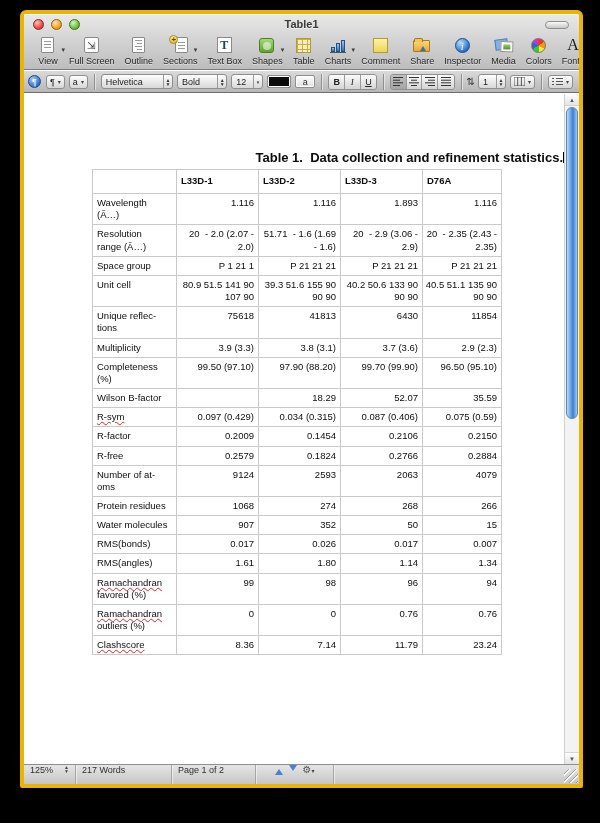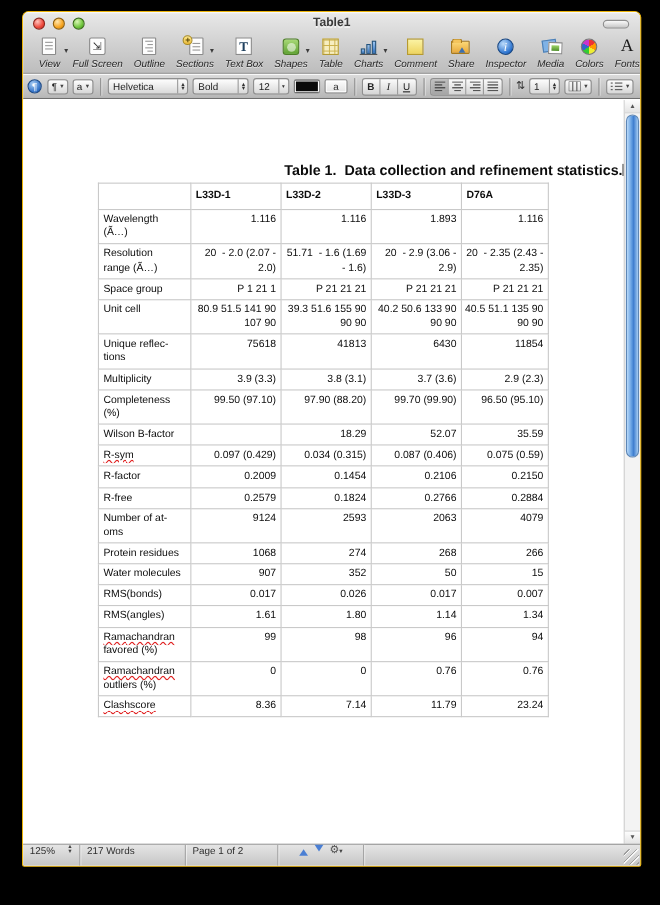--- a/index.html
+++ b/index.html
@@ -1,20 +1,20 @@
 <!DOCTYPE html>
 <html><head>
 <meta charset="utf-8">
 <style>
   * { margin:0; padding:0; box-sizing:border-box; }
   html,body { width:600px; height:823px; background:#000; overflow:hidden;
               font-family:"Liberation Sans","DejaVu Sans",sans-serif; }
 
   .window { position:absolute; left:20px; top:10px; width:563px; height:778px;
-            border-radius:6px 6px 2px 2px; background:#fff; border:1px solid #eab308;
+            border-radius:6px 6px 2px 2px; background:#fff; border:4px solid #eab308;
             box-shadow:0 8px 22px rgba(0,0,0,.75); overflow:hidden; }
 
   
   .chrome-top { position:absolute; left:0; top:0; right:0; height:56px;
       background:linear-gradient(180deg,#e9e9e9 0%,#d2d2d2 50%,#bdbdbd 100%);
       border-bottom:1px solid #7d7d7d; box-shadow:inset 0 1px 0 rgba(255,255,255,.7); }
   .titlebar { position:absolute; left:0; top:0; right:0; height:21px; }
   .traffic { position:absolute; left:9px; top:5px; display:flex; gap:7px; }
   .light { width:11px; height:11px; border-radius:50%; }
   .light.red   { background:radial-gradient(circle at 35% 30%,#ffc2bc,#ee4a3e 60%,#b92d22); border:1px solid #8e241c;}
@@ -22,21 +22,21 @@
   .light.green { background:radial-gradient(circle at 35% 30%,#d9f6b4,#6fc53c 60%,#3f8f1d); border:1px solid #3a6e1a;}
   .win-title { position:absolute; left:0; right:0; top:4px; text-align:center;
       font-size:11px; font-weight:bold; color:#393939; text-shadow:0 1px 0 rgba(255,255,255,.6); }
   .pill { position:absolute; right:10px; top:7px; width:24px; height:8px; border-radius:4px;
       background:linear-gradient(#fafafa,#c7c7c7); border:1px solid #8e8e8e; }
 
   .toolbar { position:absolute; left:0; top:21px; right:0; height:35px;
       display:flex; align-items:flex-start; padding:1px 8px 0 8px; }
   .tb-item { display:flex; flex-direction:column; align-items:center; margin:0 5px; cursor:default; }
   .tb-label { font-size:9px; color:#1f1f1f; text-shadow:0 1px 0 rgba(255,255,255,.55);
-      margin-top:1px; white-space:nowrap;font-style:italic; }
+      margin-top:1px; white-space:nowrap; }
   .tb-spacer { flex:1; } .tb-spacer.lg { flex:1.4; }
   .ic { position:relative; width:22px; height:19px; }
   .dd { position:absolute; right:-6px; bottom:2px; font-size:7px; color:#3b3b3b; line-height:1; }
 
   .ic-page { position:absolute; left:4px; top:1px; width:13px; height:16px; background:#fdfdfd;
       border:1px solid #8a8a8a; border-radius:1px; }
   .ic-page i { position:absolute; left:2px; right:2px; height:1px; background:#9a9a9a; display:block; }
   .ic-fullscreen { position:absolute; left:3px; top:1px; width:15px; height:16px; background:#fdfdfd;
       border:1px solid #8a8a8a; border-radius:2px; color:#2e2e2e; font-size:10px; line-height:15px; text-align:center; }
   .ic-sections-plus { position:absolute; left:0; top:-1px; width:9px; height:9px; border-radius:50%;

